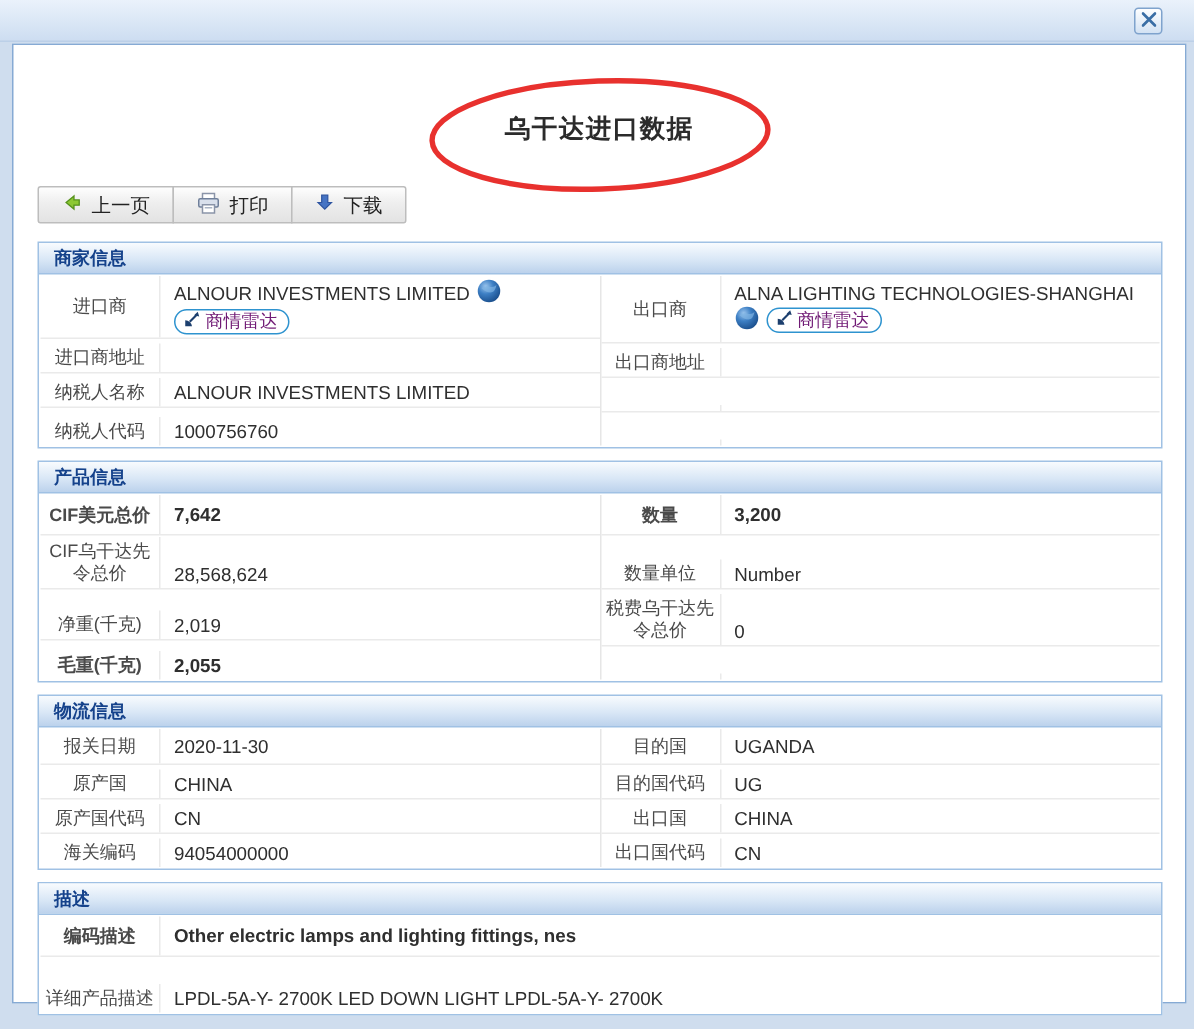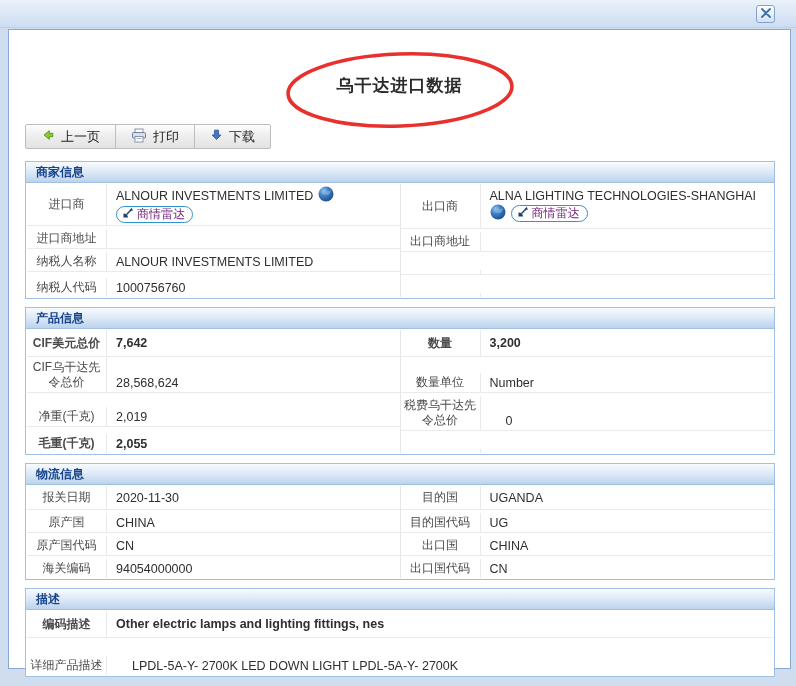--- a/index.html
+++ b/index.html
@@ -83,21 +83,21 @@
     flex: 1; padding: 2px 4px 2px 9px;
     color: #2f2f2f; font-size: 12.5px;
     flex-wrap: wrap; align-content: center; row-gap: 1px;
     min-width: 0;
   }
   .h40 { min-height: 40px; }
   .h44 { min-height: 44px; }
   .h26 { min-height: 26px; font-weight: bold; }
   .h34 { min-height: 34px; }
   .h36 { min-height: 36px; }
-  .h38 { min-height: 38px; gap: 16px; }
+  .h38 { min-height: 38px; }
   .nowrap { white-space: nowrap; }
   .company-name { margin-right: 5px; }
   .globe { margin-right: 5px; flex: 0 0 auto; cursor: pointer; }
   .radar-badge {
     display: inline-flex; align-items: center; gap: 3px;
     border: 1px solid #2e93cf; border-radius: 10px;
     padding: 0 7px 0 5px; height: 17px;
     color: #701a75; font-size: 12px; cursor: pointer;
     flex: 0 0 auto; background: #fff;
   }

